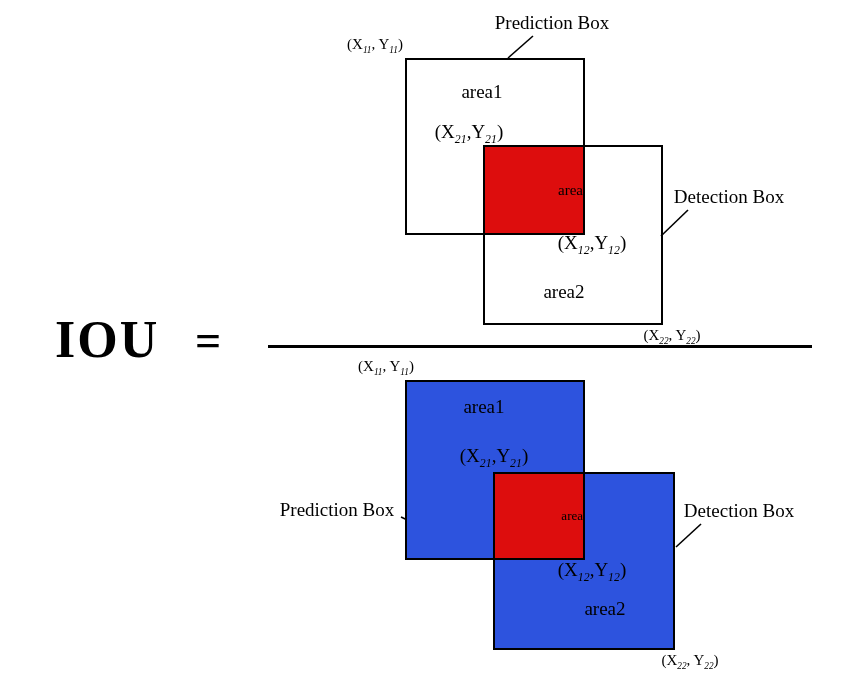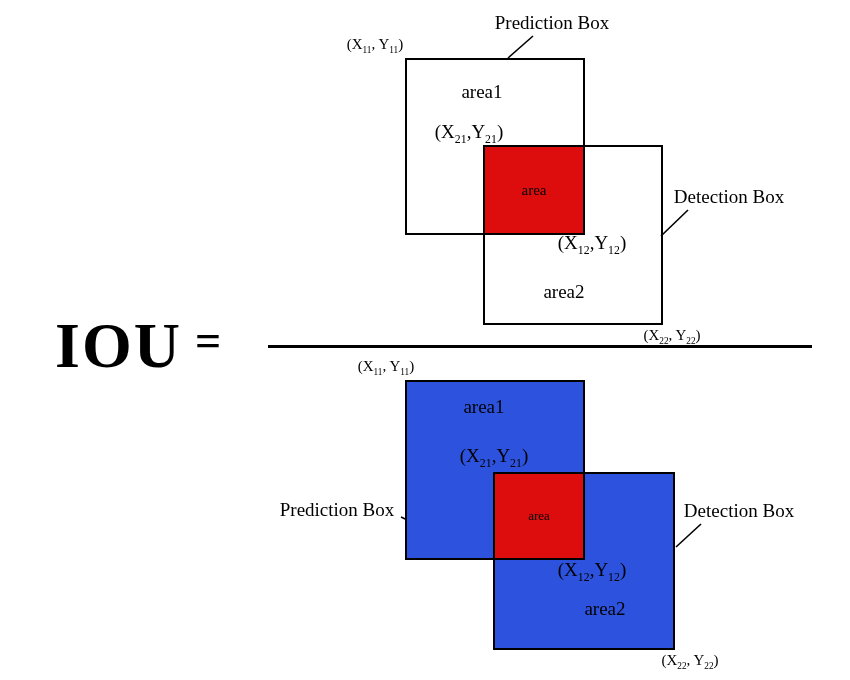--- a/index.html
+++ b/index.html
@@ -22,41 +22,41 @@
     position: absolute;
     border: 2px solid #000;
     box-sizing: border-box;
     background: transparent;
   }
   .box.fill-blue { background: #2d53de; }
   .box.fill-red {
     background: #dd0d0d;
     display: flex;
     align-items: center;
-    justify-content: center;
+    justify-content: flex-end;
   }
   .label {
     position: absolute;
     white-space: nowrap;
     font-size: 19px;
     transform: translateX(-50%);
     line-height: 1.15;
   }
   .label.small { font-size: 15px; }
   .inner-label { font-size: 15px; color: #000; }
   .inner-label.smaller { font-size: 13px; }
-  sub { font-size: 0.62em; line-height: 0; }
+  sub { font-size: 0.62em; line-height: 0; font-style: italic; }
   .frac-line {
     position: absolute;
     background: #000;
     height: 3px;
   }
   .formula-iou {
     position: absolute;
-    font-size: 64px;
+    font-size: 52px;
     font-weight: bold;
     letter-spacing: 2px;
     line-height: 1;
   }
   .formula-eq {
     position: absolute;
     font-size: 46px;
     font-weight: bold;
     line-height: 1;
   }

